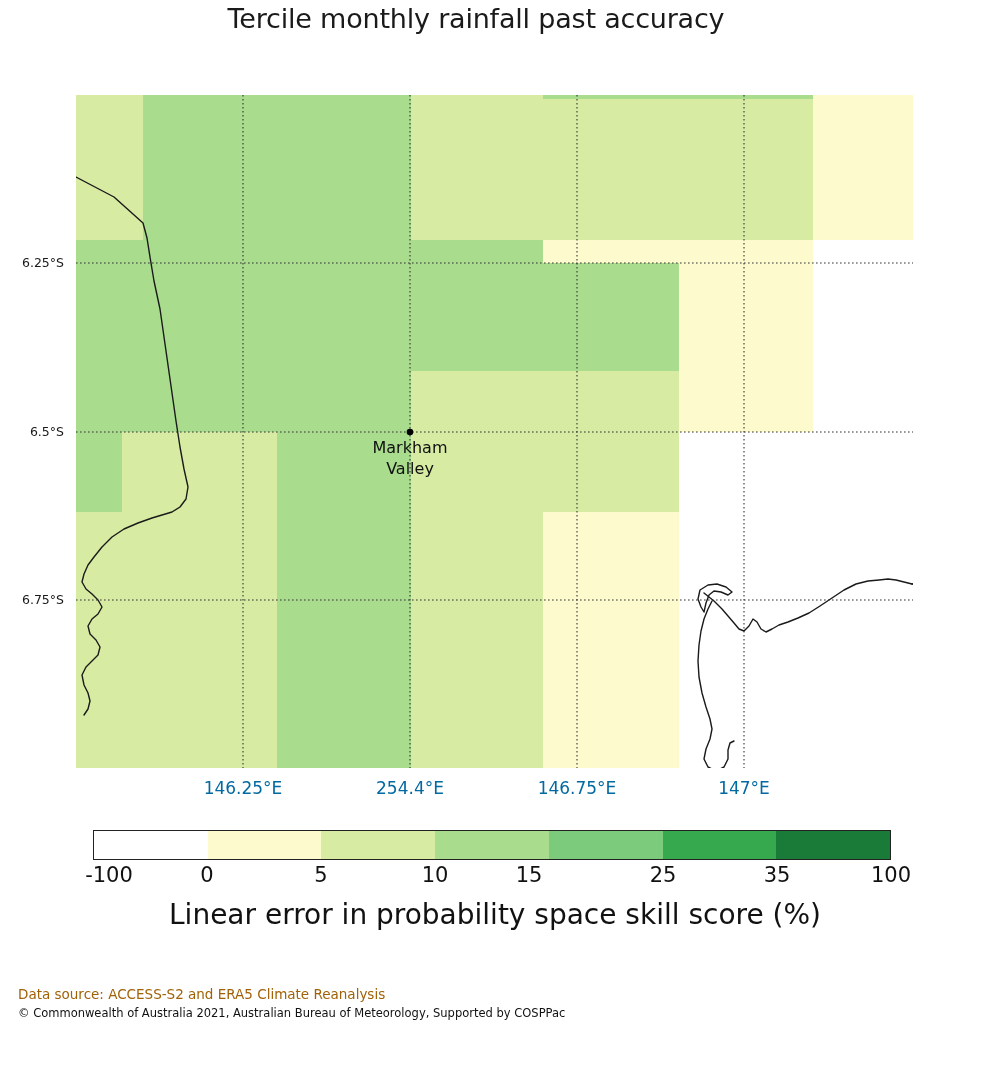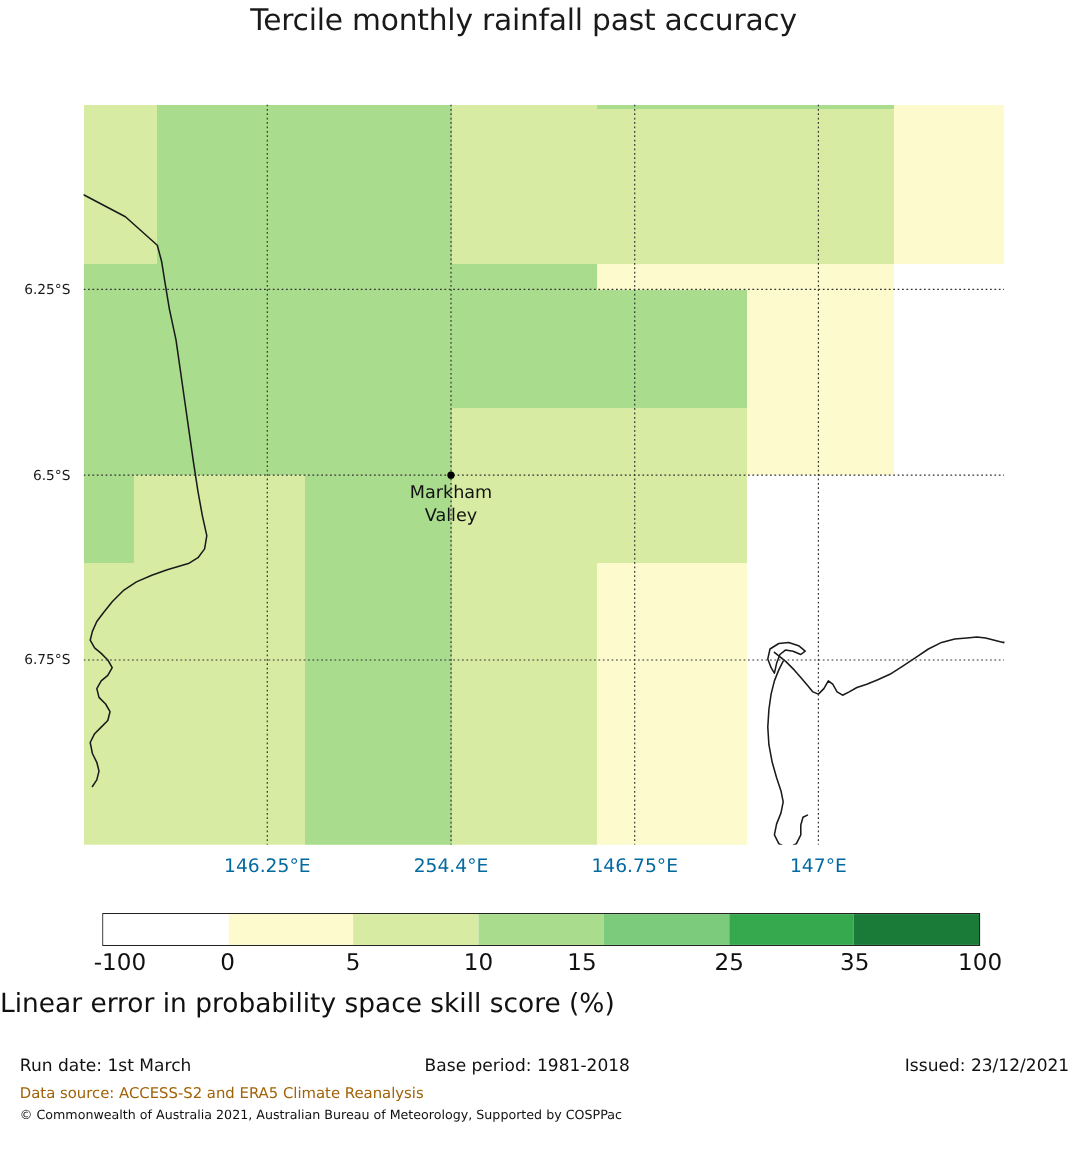--- a/index.html
+++ b/index.html
@@ -105,21 +105,22 @@
     text-align: center;
     font-size: 21px;
     color: #111111;
     white-space: nowrap;
   }
   #colorbar-title {
     position: absolute;
     left: 0;
     top: 898px;
     width: 990px;
-    font-size: 24px;
+    text-align: center;
+    font-size: 28px;
     color: #111111;
   }
 
   
   #footer {
     position: absolute;
     left: 0;
     top: 960px;
     width: 990px;
     height: 70px;
@@ -270,20 +271,15 @@
       <div class="cb-tick" style="left: 342px;">10</div>
       <div class="cb-tick" style="left: 436px;">15</div>
       <div class="cb-tick" style="left: 570px;">25</div>
       <div class="cb-tick" style="left: 684px;">35</div>
       <div class="cb-tick" style="left: 798px;">100</div>
     </div>
 </div>
 <div id="colorbar-title">Linear error in probability space skill score (%)</div>
 
 <div id="footer">
-  <div id="footer-row1">
-    <span id="footer-run-date">Run date: 1st March</span>
-    <span id="footer-base">Base period: 1981-2018</span>
-    <span id="footer-issued">Issued: 23/12/2021</span>
-  </div>
   <div id="footer-source">Data source: ACCESS-S2 and ERA5 Climate Reanalysis</div>
   <div id="footer-copyright">© Commonwealth of Australia 2021, Australian Bureau of Meteorology, Supported by COSPPac</div>
 </div>
 
 </body></html>

